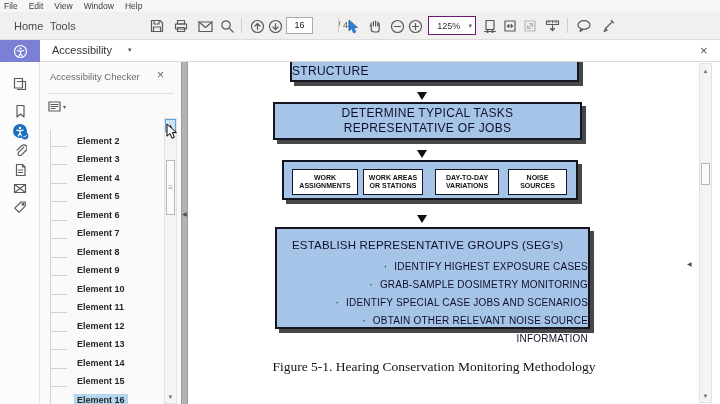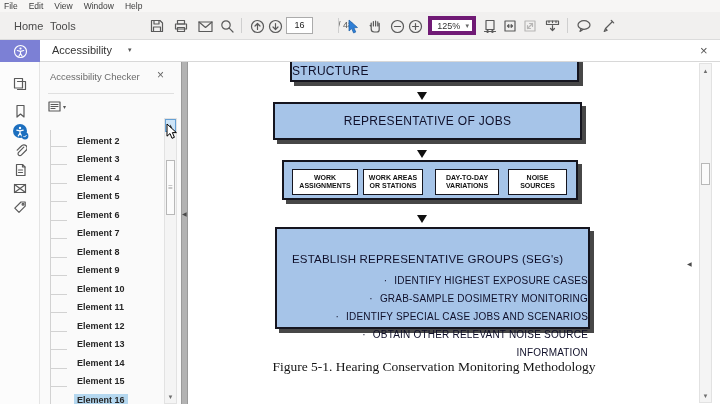--- a/index.html
+++ b/index.html
@@ -17,21 +17,21 @@
              border-bottom:1px solid #dcdcdc; }
   .tab { position:absolute; top:4px; height:22px; line-height:20px; font-size:11px; color:#4a4a4a; }
   .tab.active { color:#111; font-weight:bold; border-bottom:2px solid #1d1d1d;margin-top:23px; }
   .tbicon { position:absolute; top:5px; width:18px; height:18px; display:flex; align-items:center; justify-content:center; }
   .tbicon svg { display:block; }
   .tsep { position:absolute; top:6px; width:1px; height:15px; background:#cfcfcf; }
   .pagebox { position:absolute; left:286px; top:5px; width:27px; height:17px; background:#fff;
              border:1px solid #ababab; font-size:9px; color:#222; text-align:center; line-height:15px; }
   .pagecount { position:absolute; left:338px; top:8px; font-size:9px; color:#555; }
   .zoombox { position:absolute; left:428px; top:4px; width:48px; height:19px; background:#fff;
-             border:4px solid #701a75; font-size:9px; color:#333; display:flex; align-items:center;justify-content:flex-end; }
+             border:1px solid #701a75; font-size:9px; color:#333; display:flex; align-items:center;justify-content:flex-end; }
   .zoombox .zval { flex:1; text-align:center; }
   .zoombox .caret { font-size:7px; color:#666; padding-right:3px; }
   .dim { opacity:.38; }
 
   
   .accessbar { position:absolute; left:0; top:40px; width:720px; height:22px; background:#fff;
                border-bottom:1px solid #d8d8d8; }
   .acc-badge { position:absolute; left:0; top:0; width:40px; height:22px; background:#7c80d5;
                display:flex; align-items:center; justify-content:center; }
   .acc-label { position:absolute; left:52px; top:4px; font-size:11px; color:#333; }
@@ -82,21 +82,21 @@
   .flow-box2  { left:85px; top:40px; width:309px; height:38px; display:flex; flex-direction:column;
                 align-items:center; justify-content:center; font-size:12px; letter-spacing:.3px; line-height:15px; text-align:center; }
   .flow-cont  { left:94px; top:98px; width:296px; height:40px; }
   .subbox { position:absolute; top:7px; height:26px; background:#fff; border:1.5px solid #15151f;
             display:flex; align-items:center; justify-content:center; text-align:center;
             font-size:7px; font-weight:bold; line-height:8px; color:#111; }
   .subbox:nth-child(1){ left:8px;   width:66px; }
   .subbox:nth-child(2){ left:79px;  width:60px; }
   .subbox:nth-child(3){ left:151px; width:64px; }
   .subbox:nth-child(4){ left:224px; width:59px; }
-  .flow-bottom{ left:87px; top:165px; width:315px; height:102px; padding:24px 0 0 15px; }
+  .flow-bottom{ left:87px; top:165px; width:315px; height:102px; padding:10px 0 0 15px; }
   .flow-bottom .btitle { font-size:11.5px; letter-spacing:.2px; margin-bottom:7px; }
   .flow-bullet { font-size:10px; letter-spacing:.2px; line-height:18px; padding-left:13px;text-align:right; }
   .flow-bullet .b { margin-right:7px; }
   .flow-arrow { position:absolute; width:0; height:0; border-left:5px solid transparent;
                 border-right:5px solid transparent; border-top:8px solid #101010; }
   .caption { position:absolute; left:80px; top:297px; width:332px; text-align:center;
              font-family:"Liberation Serif", serif; font-size:13.5px; color:#141414; }
 
   .cursor { position:absolute; left:166px; top:123px; z-index:50; }
   svg .st { stroke:#5a5a5a; stroke-width:1.2; fill:none; stroke-linecap:round; stroke-linejoin:round; }
@@ -385,20 +385,21 @@
     <span class="collapse-tri" style="left:0px; top:149px">◀</span>
   </div>
 
   <div class="docarea">
 
     <div class="bluebox flow-top">DETERMINE OVERALL WORK FORCE STRUCTURE</div>
 
     <div class="flow-arrow" style="left:229px; top:30px"></div>
 
     <div class="bluebox flow-box2">
+      <span>DETERMINE TYPICAL TASKS</span>
       <span>REPRESENTATIVE OF JOBS</span>
     </div>
 
     <div class="flow-arrow" style="left:229px; top:88px"></div>
 
     <div class="bluebox flow-cont" id="sub-boxes">
         <div class="subbox">WORK ASSIGNMENTS</div>
         <div class="subbox">WORK AREAS OR STATIONS</div>
         <div class="subbox">DAY-TO-DAY VARIATIONS</div>
         <div class="subbox">NOISE SOURCES</div>

